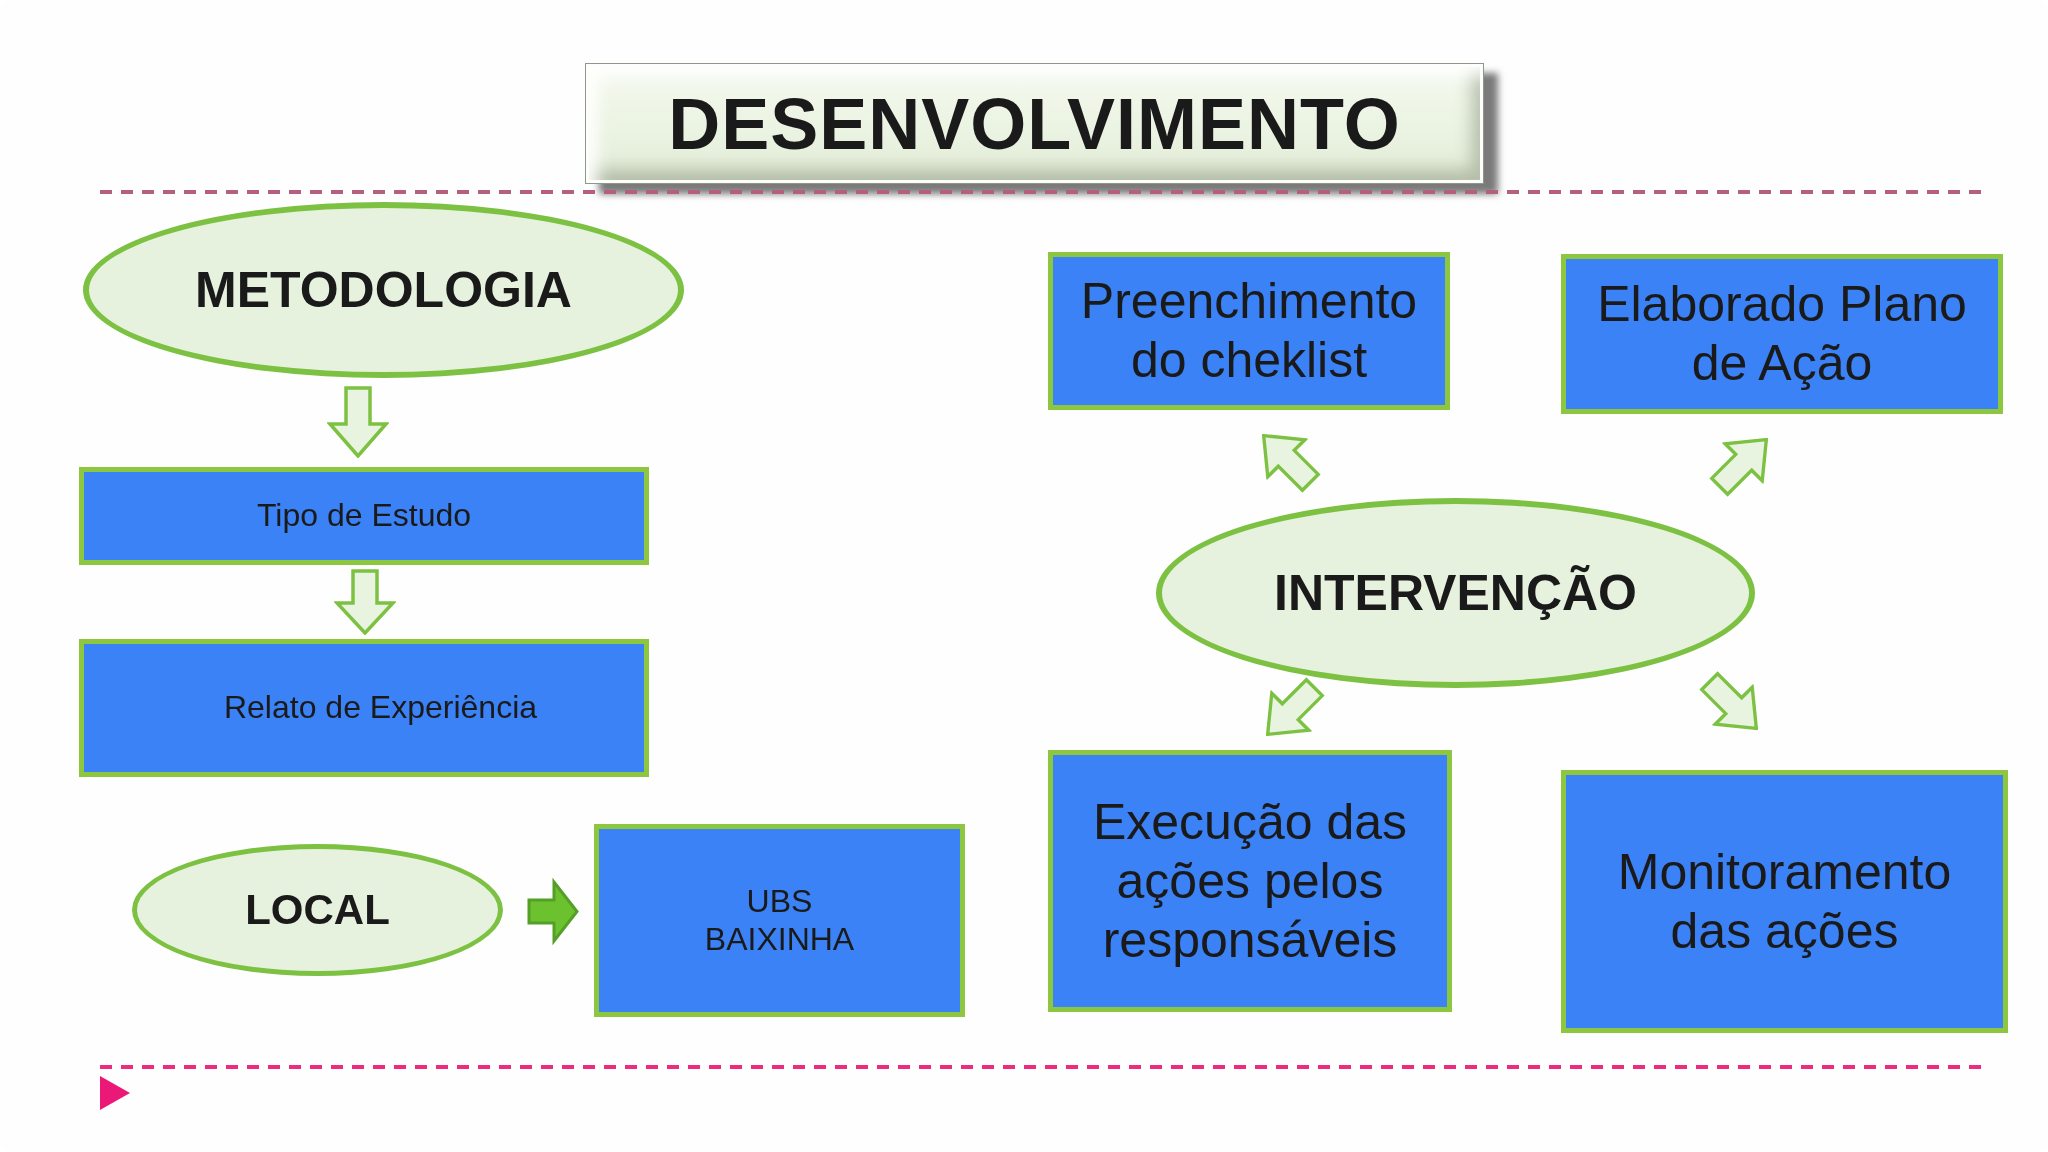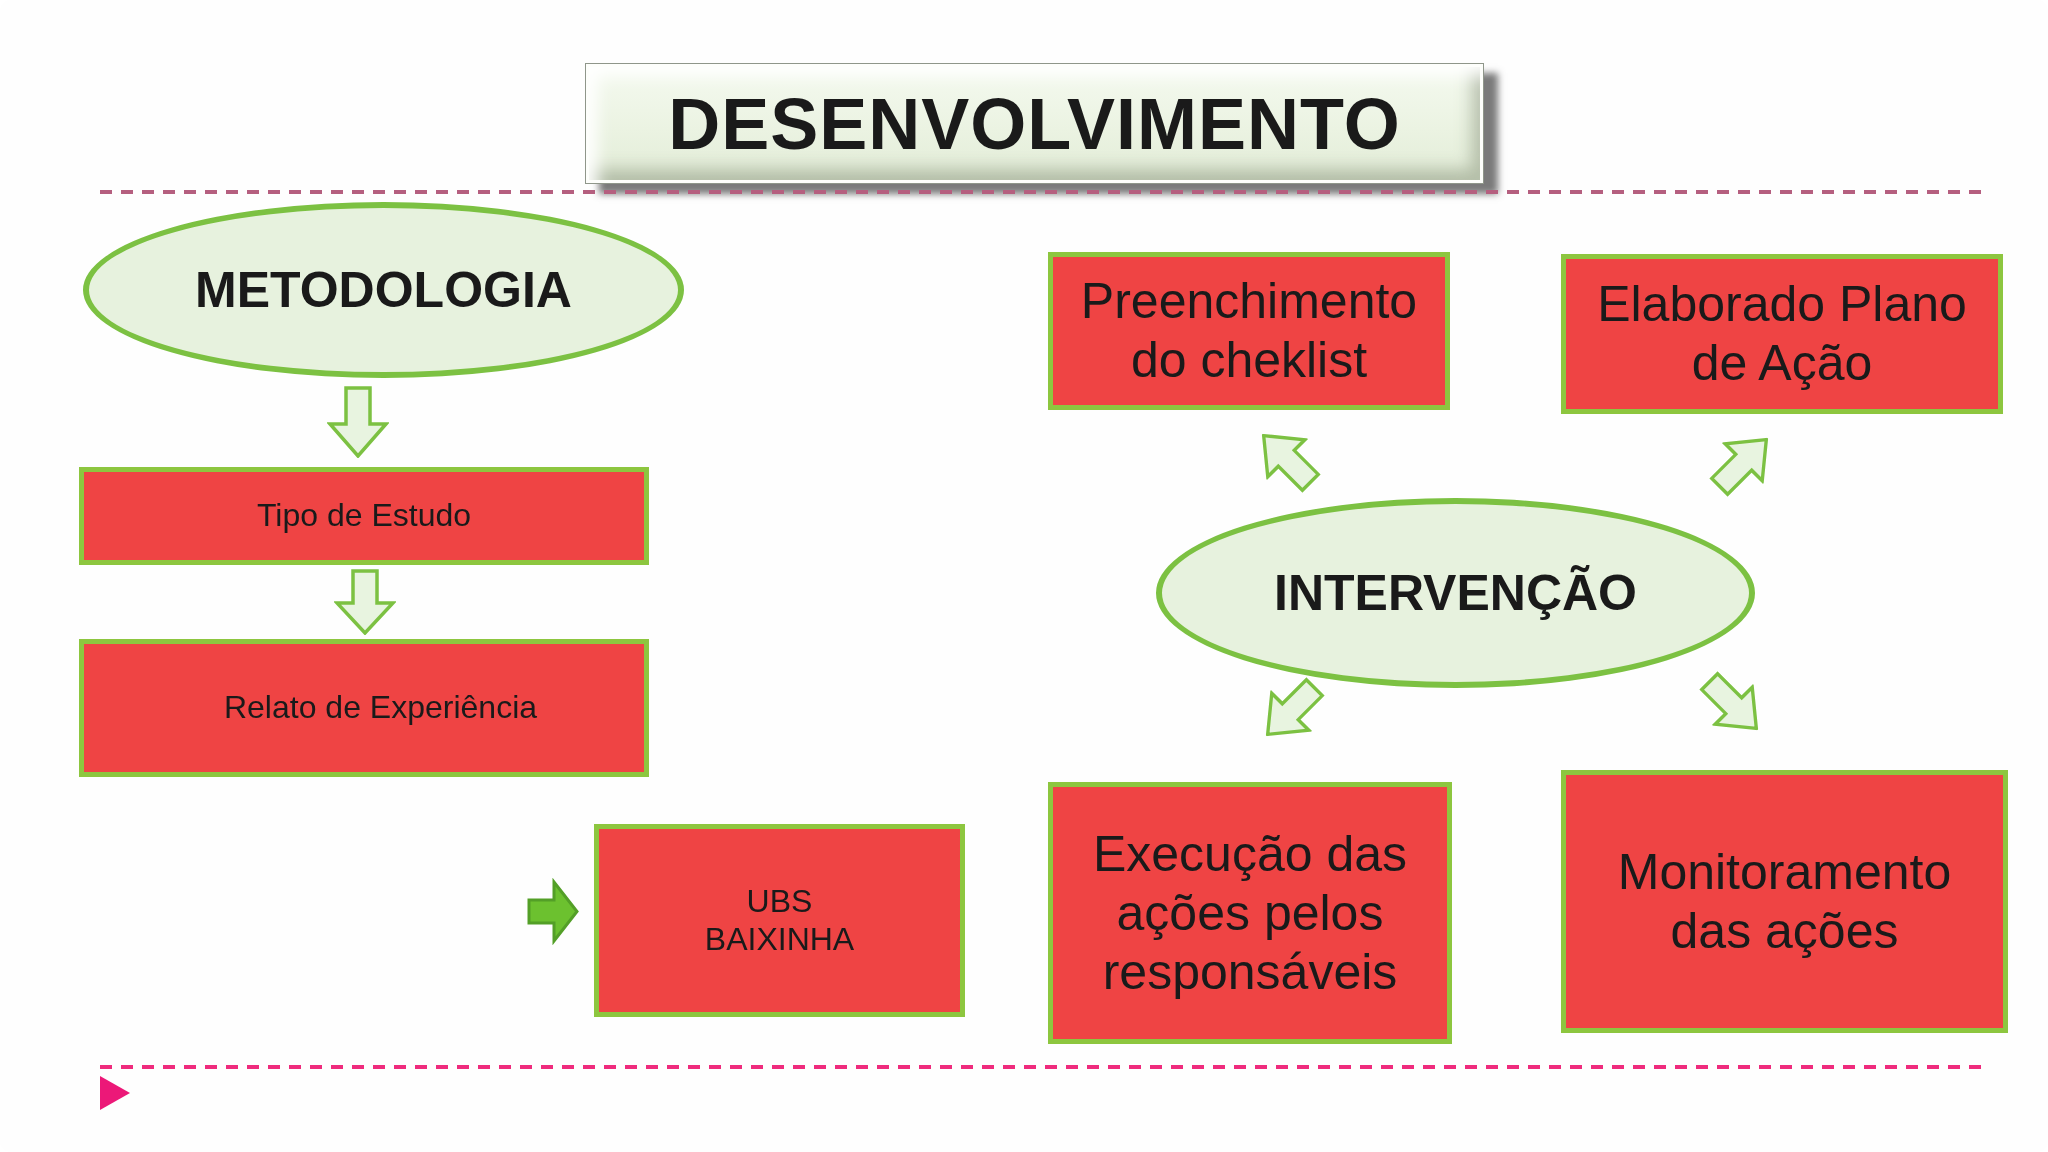--- a/index.html
+++ b/index.html
@@ -40,21 +40,21 @@
   
   .ellipse{
     position:absolute;border-radius:50%;
     background:var(--ellipse-fill,#e7f2de);
     border:6px solid var(--shape-border,#7cc142);
     display:flex;align-items:center;justify-content:center;
     box-sizing:border-box;
   }
   .ellipse .t{font-weight:bold;white-space:nowrap;}
   .box{
-    position:absolute;background:#ef4444;
+    position:absolute;background:#3b82f6;
     border:5px solid var(--box-border,#8dc63f);
     display:flex;align-items:center;justify-content:center;
     text-align:center;box-sizing:border-box;
   }
   .box .t{font-size:32px;line-height:1.18;white-space:pre-line;}
   .arrow{position:absolute;}
   .arrow svg{display:block;width:100%;height:100%;}
   .arrow-light path{fill:var(--light-arrow-fill,#e8f4e0);stroke:var(--shape-border,#7cc142);stroke-width:3.5;}
   .arrow-solid path{fill:var(--solid-arrow-fill,#6cc12f);stroke:var(--solid-arrow-border,#539f27);stroke-width:3;}
   
@@ -67,21 +67,21 @@
   
   .el-local{left:132px;top:844px;width:371px;height:132px;border-width:5px;}
   .el-local .t{font-size:42px;}
   .ar-right{left:527px;top:878px;width:52px;height:67px;}
   .bx-ubs{left:594px;top:824px;width:371px;height:193px;}
   
   .bx-preench{left:1048px;top:252px;width:402px;height:158px;}
   .bx-elab{left:1561px;top:254px;width:442px;height:160px;}
   .el-interv{left:1156px;top:498px;width:599px;height:190px;}
   .el-interv .t{font-size:50px;}
-  .bx-exec{left:1048px;top:750px;width:404px;height:262px;margin-top:32px;}
+  .bx-exec{left:1048px;top:750px;width:404px;height:262px;}
   .bx-monit{left:1561px;top:750px;width:447px;height:263px;margin-top:20px;}
   .bx-preench .t,.bx-elab .t,.bx-exec .t,.bx-monit .t{font-size:50px;}
   .ar-nw{left:1258px;top:424px;width:58px;height:70px;transform:rotate(-45deg);}
   .ar-ne{left:1714px;top:428px;width:58px;height:70px;transform:rotate(45deg);}
   .ar-sw{left:1262px;top:676px;width:58px;height:70px;transform:rotate(45deg);}
   .ar-se{left:1704px;top:670px;width:58px;height:70px;transform:rotate(-45deg);}
 </style>
 </head>
 <body>
 
@@ -112,20 +112,23 @@
   <div class="arrow arrow-light ar-d2">
     <svg viewBox="0 0 62 66" preserveAspectRatio="none">
         <path d="M19 2 H43 V34 H59 L31 64 L3 34 H19 Z"></path>
       </svg>
   </div>
 
   <div class="box bx-relato">
     <div class="t">Relato de Experiência</div>
   </div>
 
+  <div class="ellipse el-local">
+    <div class="t">LOCAL</div>
+  </div>
 
   <div class="arrow arrow-solid ar-right">
     <svg viewBox="0 0 52 67" preserveAspectRatio="none">
         <path d="M2 22 H27 V4 L50 33.5 L27 63 V45 H2 Z"></path>
       </svg>
   </div>
 
   <div class="box bx-ubs">
     <div class="t">UBS
 BAIXINHA</div>

